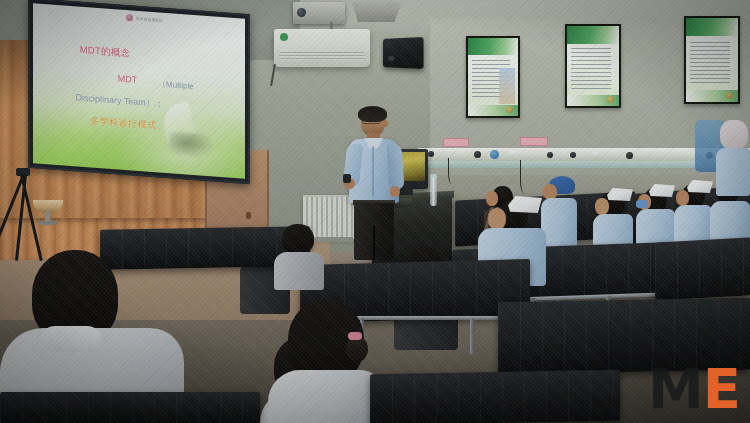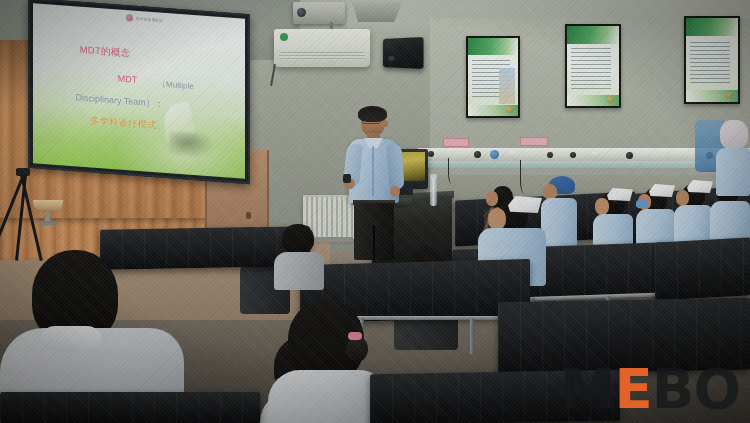--- a/index.html
+++ b/index.html
@@ -745,16 +745,15 @@
     <div class="bench-slat"></div>
   </div>
 
   <div class="grade"></div>
   <div class="noise"></div>
   <div class="vignette"></div>
 
   <div class="watermark">
     <span class="wm-dark">M</span>
     <span class="wm-accent">E</span>
-    <span class="wm-dark">BO</span>
   </div>
 
 </div>
 
 </body></html>

